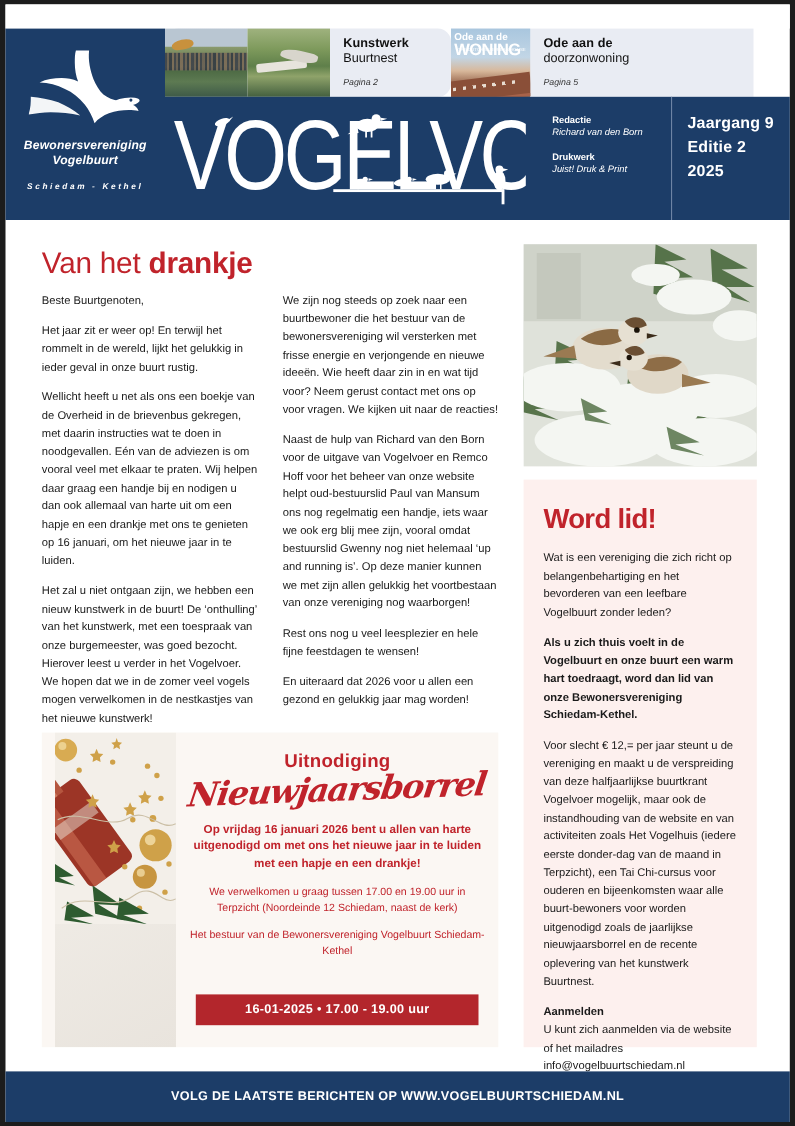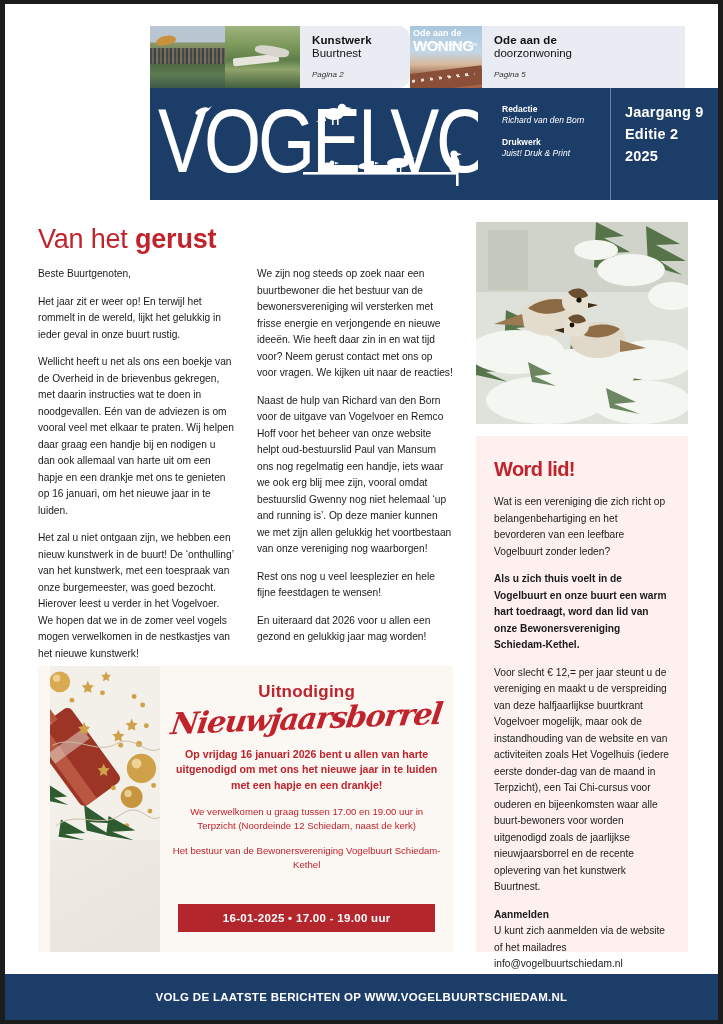--- a/index.html
+++ b/index.html
@@ -132,21 +132,21 @@
   }
   .snowbg { position: absolute; inset: 0; }
 
   
   .wordlid {
     position: absolute; left: 471px; top: 432px;
     width: 212px; height: 516px; background: #fdf0ee;
     padding: 22px 18px 0 18px;
   }
   .wordlid h2 {
-    font-size: 20px; color: #c0232b; font-weight: bold; letter-spacing: -.6px;
+    font-size: 25px; color: #c0232b; font-weight: bold; letter-spacing: -.6px;
     margin-bottom: 13px;
   }
   .wordlid p { font-size: 10.2px; color: #1a1a1a; line-height: 1.62; margin-bottom: 11px; }
   .wordlid p.bold { font-weight: bold; }
   .wordlid .sub { font-weight: bold; font-size: 10.2px; margin-bottom: 0; }
 
   
   .invite {
     position: absolute; left: 33px; top: 662px;
     width: 415px; height: 286px; display: flex; overflow: hidden;
@@ -230,20 +230,33 @@
 HOUSE</div>
       </div>
       <div class="teaser-text">
         <div class="teaser-title">Ode aan de</div>
         <div class="teaser-sub">doorzonwoning</div>
         <div class="teaser-page">Pagina 5</div>
       </div>
     </div>
   </div>
 
+  <div class="logo-panel">
+    <svg class="logo-bird" viewBox="0 0 104 76">
+      <path fill="#ffffff" d="M55 2c-1 9 1 18 4 26 2 5 5 10 9 14 4 3 9 5 14 6 4 1 8 1 12 3 3 1 5 3 6 6-3-1-6-1-9-1-6 0-12 1-18 3-5 2-10 5-13 9-2-6-5-12-9-17-5-6-11-11-18-14-7-4-15-6-23-6 6-3 13-4 20-4 5 0 10 1 15 3-2-5-3-11-3-17 0-4 0-8 1-11h12z"></path>
+      <path fill="#ffffff" d="M2 44c8 1 17 2 25 5 7 3 14 7 20 12-9-2-18-3-27-3-7 0-13 1-20 2 2-6 2-11 2-16z" opacity="0.95"></path>
+      <ellipse cx="88" cy="49" rx="13" ry="4" fill="#ffffff" transform="rotate(-8 88 49)"></ellipse>
+      <circle cx="93" cy="47" r="1.4" fill="#1c3d68"></circle>
+    </svg>
+    <div class="logo-name">
+      <div>Bewonersvereniging</div>
+      <div>Vogelbuurt</div>
+    </div>
+    <div class="logo-sub">Schiedam - Kethel</div>
+  </div>
 
   <div class="masthead">
     <div class="wordmark-wrap">
       <svg class="wordmark-svg" width="320" height="84" viewBox="0 0 320 84">
         <text x="0" y="68" fill="#ffffff" font-family="'Liberation Sans Narrow','Liberation Sans',sans-serif" font-size="72" font-weight="300" letter-spacing="-3" transform="scale(1.02,1.25) translate(0,-12)" style="font-stretch:condensed">VOGELVOER</text>
 
         <rect x="145" y="70" width="155" height="2.6" fill="#ffffff"></rect>
         <rect x="298" y="70" width="2.6" height="14" fill="#ffffff"></rect>
 
         <g fill="#ffffff">
@@ -292,21 +305,21 @@
       <div class="col-value">Juist! Druk &amp; Print</div>
     </div>
 
     <div class="issue">
       <div>Jaargang 9</div>
       <div>Editie 2</div>
       <div>2025</div>
     </div>
   </div>
 
-  <div class="headline"><span>Van het </span><b>gerust</b></div>
+  <div class="headline"><span>Van het </span><b>drankje</b></div>
 
   <div class="col col-1">
     <p>Beste Buurtgenoten,</p>
     <p>Het jaar zit er weer op! En terwijl het rommelt in de wereld, lijkt het gelukkig in ieder geval in onze buurt rustig.</p>
     <p>Wellicht heeft u net als ons een boekje van de Overheid in de brievenbus gekregen, met daarin instructies wat te doen in noodgevallen. Eén van de adviezen is om vooral veel met elkaar te praten. Wij helpen daar graag een handje bij en nodigen u dan ook allemaal van harte uit om een hapje en een drankje met ons te genieten op 16 januari, om het nieuwe jaar in te luiden.</p>
     <p>Het zal u niet ontgaan zijn, we hebben een nieuw kunstwerk in de buurt! De ‘onthulling’ van het kunstwerk, met een toespraak van onze burgemeester, was goed bezocht. Hierover leest u verder in het Vogelvoer. We hopen dat we in de zomer veel vogels mogen verwelkomen in de nestkastjes van het nieuwe kunstwerk!</p>
   </div>
 
   <div class="col col-2">
     <p>We zijn nog steeds op zoek naar een buurtbewoner die het bestuur van de bewonersvereniging wil versterken met frisse energie en verjongende en nieuwe ideeën. Wie heeft daar zin in en wat tijd voor? Neem gerust contact met ons op voor vragen. We kijken uit naar de reacties!</p>

